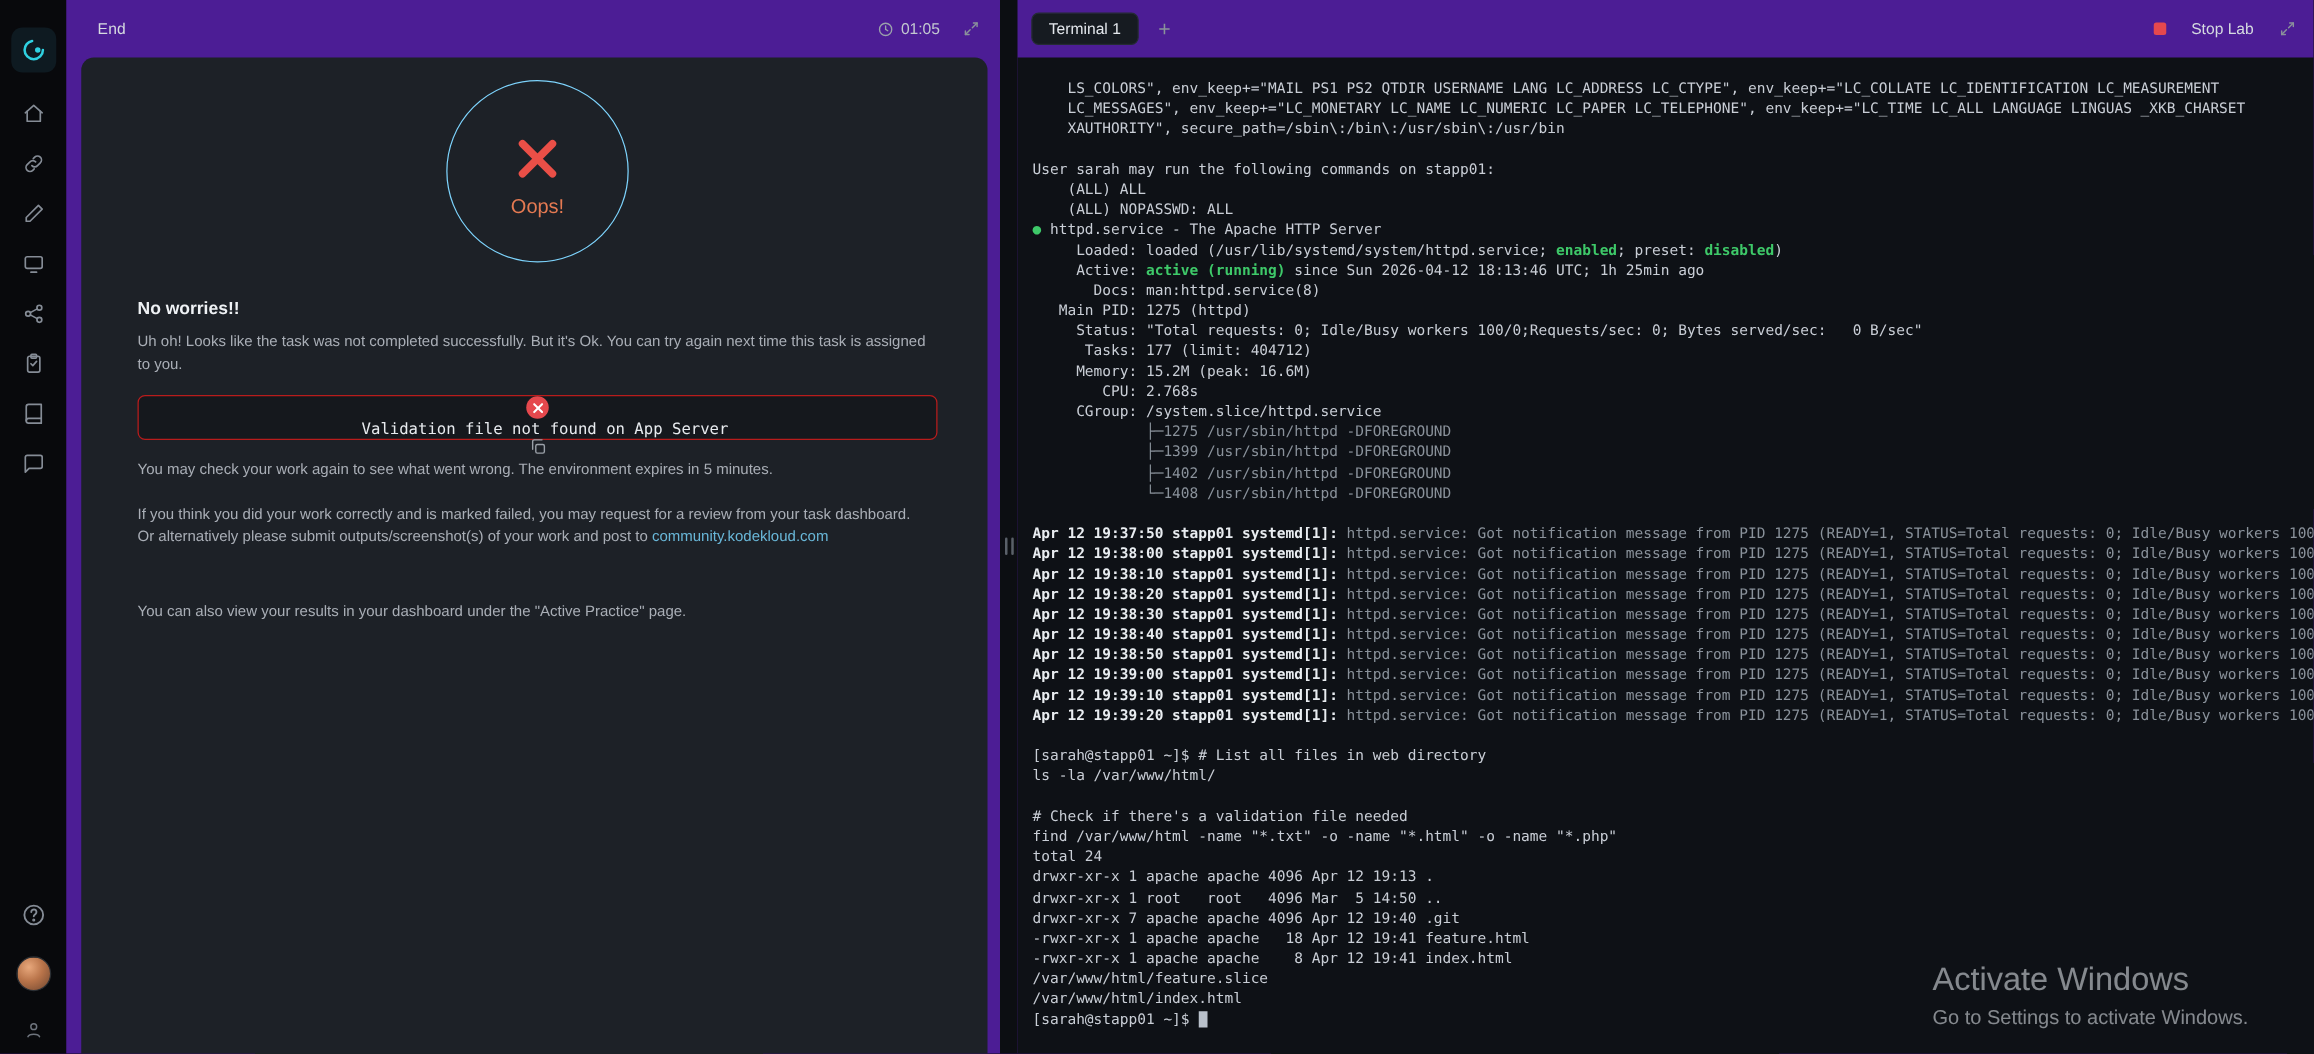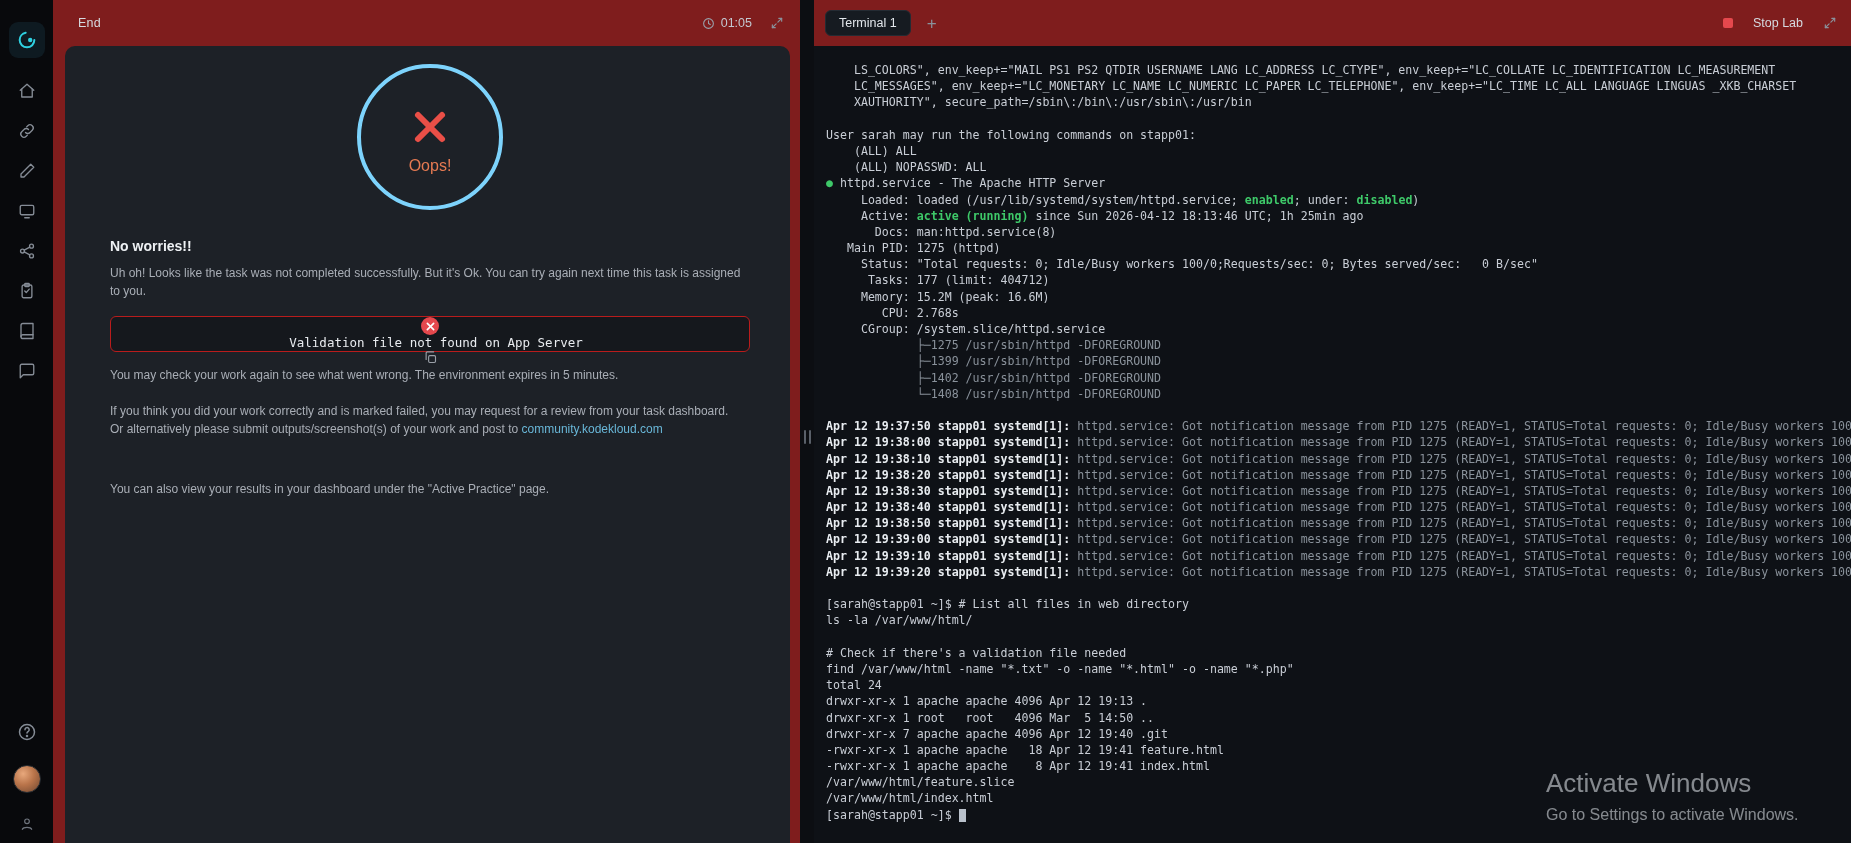--- a/index.html
+++ b/index.html
@@ -1,18 +1,18 @@
 <!DOCTYPE html>
 <html><head>
 <meta charset="utf-8">
 <style>
   * { margin:0; padding:0; box-sizing:border-box; }
   html,body { width:1851px; height:843px; overflow:hidden; background:#0c0e12;
               font-family:"Liberation Sans", sans-serif; }
-  .page { position:relative; width:1851px; height:843px; display:flex; background:#7f1d1d; }
+  .page { position:relative; width:1851px; height:843px; display:flex; background:#4c1d95; }
 
   
   .sidebar { width:53px; height:100%; background:#08090c; display:flex; flex-direction:column;
              align-items:center; position:relative; flex:none; }
   .logo-btn { width:36px; height:36px; margin-top:22px; border-radius:9px; background:#0e1a21;
               display:flex; align-items:center; justify-content:center; }
   .nav-icons { display:flex; flex-direction:column; gap:22px; margin-top:24px; align-items:center; }
   .nav-item { width:28px; height:18px; display:flex; align-items:center; justify-content:center;
               color:#858c96; cursor:pointer; }
   .nav-item svg { width:18px; height:18px; }
@@ -34,21 +34,21 @@
   .left-topbar-right { position:absolute; right:16px; top:0; height:46px; display:flex;
                        align-items:center; gap:18px; }
   .timer { display:flex; align-items:center; gap:6px; color:#c3c8d0; font-size:12.5px; }
   .timer svg { width:13px; height:13px; color:#9aa1ab; }
   .expand-btn { color:#8a919b; cursor:pointer; display:flex; }
   .expand-btn svg { width:14px; height:14px; }
 
   .card { margin:0 10px 0 12px; height:calc(100% - 46px); background:#1d2127;
           border-radius:10px 10px 0 0; padding:18px 40px 0 45px; overflow:hidden; }
 
-  .oops-wrap { width:146px; height:146px; border:4px solid #7dd3fc; border-radius:50%;
+  .oops-wrap { width:146px; height:146px; border:1px solid #7dd3fc; border-radius:50%;
                margin:0 auto; display:flex; flex-direction:column; align-items:center;
                justify-content:center; }
   .oops-x { width:44px; height:44px; margin-top:6px; }
   .oops-label { margin-top:8px; color:#e57a52; font-size:16px; }
 
   .panel-heading { margin-top:28px; color:#eef1f4; font-size:14px; font-weight:700; }
   .panel-para { margin-top:10px; color:#a9aeb6; font-size:12px; line-height:1.5;
                 max-width:645px; }
   .panel-para.mt14 { margin-top:14px; }
   .panel-para.mt18 { margin-top:18px; max-width:625px; }
@@ -270,21 +270,21 @@
     <div class="terminal">
       <div>
           <div class="tline"><span class="t-w">    LS_COLORS", env_keep+="MAIL PS1 PS2 QTDIR USERNAME LANG LC_ADDRESS LC_CTYPE", env_keep+="LC_COLLATE LC_IDENTIFICATION LC_MEASUREMENT</span></div>
           <div class="tline"><span class="t-w">    LC_MESSAGES", env_keep+="LC_MONETARY LC_NAME LC_NUMERIC LC_PAPER LC_TELEPHONE", env_keep+="LC_TIME LC_ALL LANGUAGE LINGUAS _XKB_CHARSET</span></div>
           <div class="tline"><span class="t-w">    XAUTHORITY", secure_path=/sbin\:/bin\:/usr/sbin\:/usr/bin</span></div>
           <div class="tline">&nbsp;</div>
           <div class="tline"><span class="t-w">User sarah may run the following commands on stapp01:</span></div>
           <div class="tline"><span class="t-w">    (ALL) ALL</span></div>
           <div class="tline"><span class="t-w">    (ALL) NOPASSWD: ALL</span></div>
           <div class="tline"><span class="t-g">●</span><span class="t-w"> httpd.service - The Apache HTTP Server</span></div>
-          <div class="tline"><span class="t-w">     Loaded: loaded (/usr/lib/systemd/system/httpd.service; </span><span class="t-g">enabled</span><span class="t-w">; under: </span><span class="t-g">disabled</span><span class="t-w">)</span></div>
+          <div class="tline"><span class="t-w">     Loaded: loaded (/usr/lib/systemd/system/httpd.service; </span><span class="t-g">enabled</span><span class="t-w">; preset: </span><span class="t-g">disabled</span><span class="t-w">)</span></div>
           <div class="tline"><span class="t-w">     Active: </span><span class="t-g">active (running)</span><span class="t-w"> since Sun 2026-04-12 18:13:46 UTC; 1h 25min ago</span></div>
           <div class="tline"><span class="t-w">       Docs: man:httpd.service(8)</span></div>
           <div class="tline"><span class="t-w">   Main PID: 1275 (httpd)</span></div>
           <div class="tline"><span class="t-w">     Status: "Total requests: 0; Idle/Busy workers 100/0;Requests/sec: 0; Bytes served/sec:   0 B/sec"</span></div>
           <div class="tline"><span class="t-w">      Tasks: 177 (limit: 404712)</span></div>
           <div class="tline"><span class="t-w">     Memory: 15.2M (peak: 16.6M)</span></div>
           <div class="tline"><span class="t-w">        CPU: 2.768s</span></div>
           <div class="tline"><span class="t-w">     CGroup: /system.slice/httpd.service</span></div>
           <div class="tline"><span class="t-w">             </span><span class="t-d">├─1275 /usr/sbin/httpd -DFOREGROUND</span></div>
           <div class="tline"><span class="t-w">             </span><span class="t-d">├─1399 /usr/sbin/httpd -DFOREGROUND</span></div>

